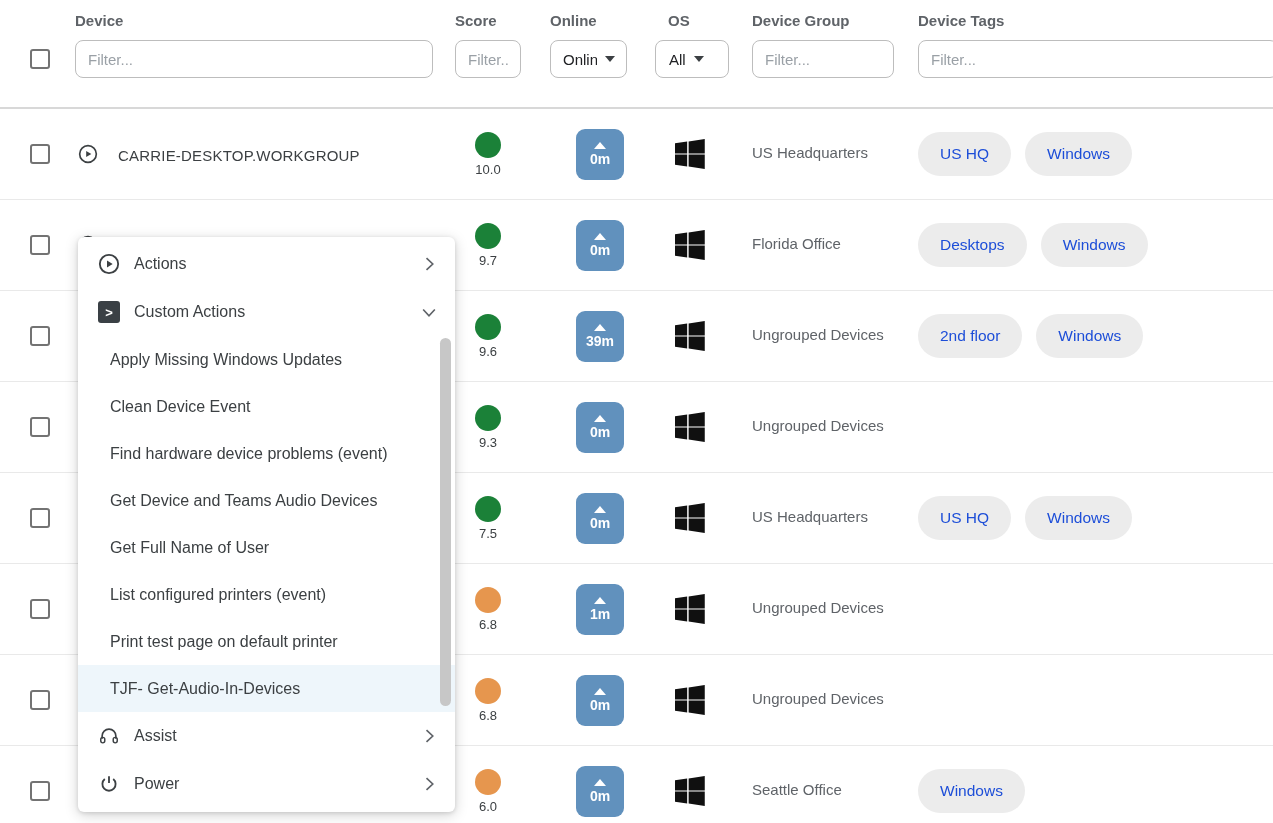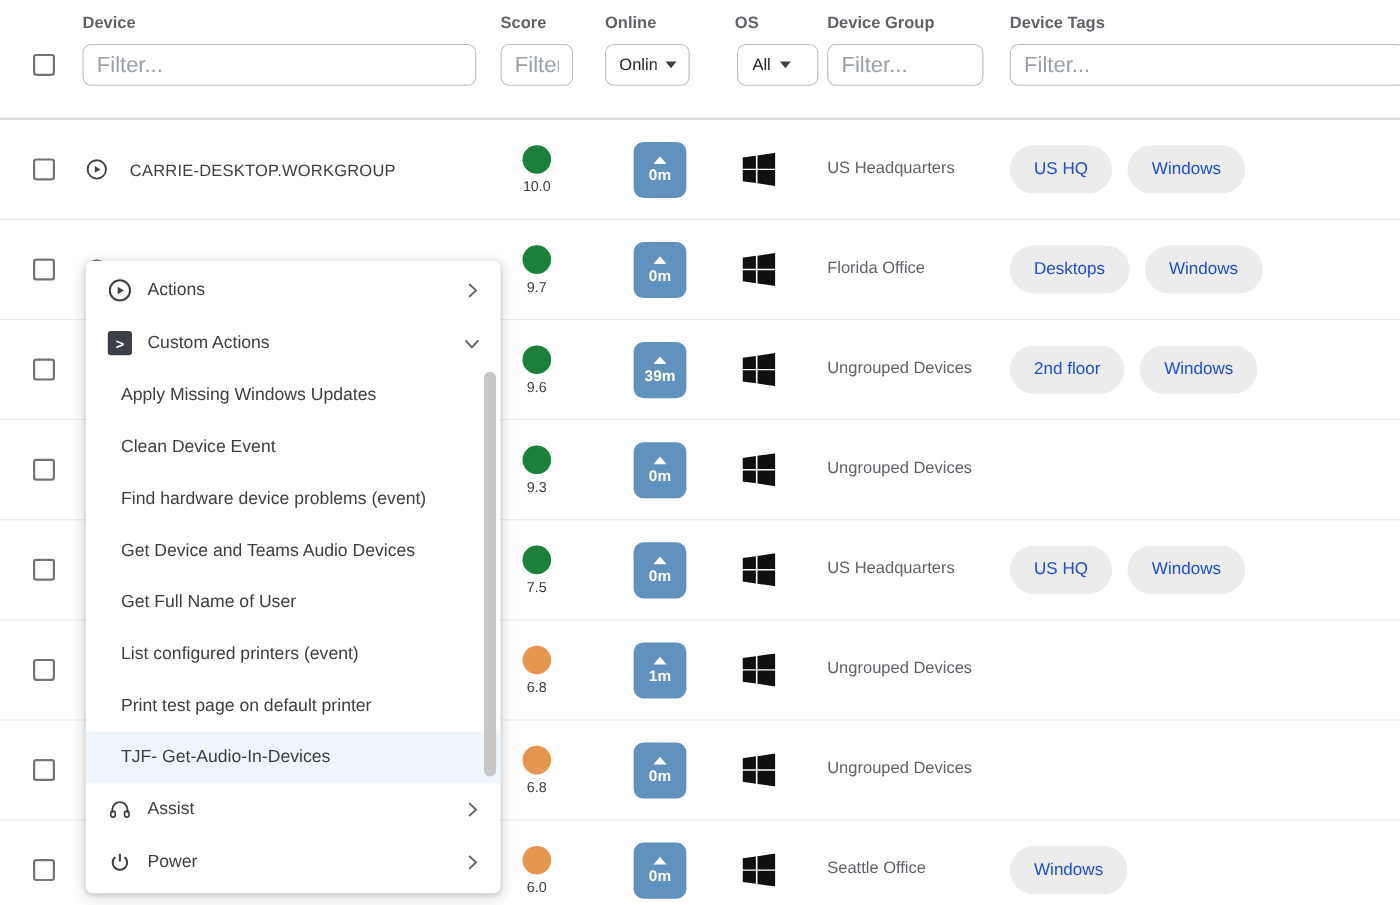--- a/index.html
+++ b/index.html
@@ -6,21 +6,21 @@
   html,body { background:#fff; }
   body { font-family:"Liberation Sans", sans-serif; width:1273px; height:823px; overflow:hidden; position:relative; color:#3c4043; }
 
   .grid { display:grid; grid-template-columns:75px 380px 85px 100px 100px 166px 1fr; }
 
   
   .thead { position:relative; height:109px; border-bottom:2px solid #d8d8d8; }
   .hcell { position:relative; }
   .hlabel { position:absolute; top:12px; font-size:15px; font-weight:700; color:#5f6368; white-space:nowrap; }
   .hfilter { position:absolute; top:40px; height:38px; border:1px solid #bdbdbd; border-radius:8px; background:#fff;
-             font-family:"Liberation Sans",sans-serif; font-size:20px; color:#4d7c0f; padding:0 12px; outline:none; }
+             font-family:"Liberation Sans",sans-serif; font-size:15px; color:#4d7c0f; padding:0 12px; outline:none; }
   .hfilter::placeholder { color:#9aa0a6; }
   .chk { width:20px; height:20px; border:2px solid #737373; border-radius:3px; background:#fff; }
   .hd-check { position:absolute; left:30px; top:49px; }
   .funnel { position:absolute; top:50px; left:399px; width:20px; height:20px; }
   .select { position:absolute; top:40px; height:38px; border:1px solid #bdbdbd; border-radius:8px; background:#fff;
             display:flex; align-items:center; font-size:15px; color:#202124; cursor:pointer; }
   .select .val { overflow:hidden; white-space:nowrap; display:inline-block; }
   .caret { width:0; height:0; border-left:5px solid transparent; border-right:5px solid transparent; border-top:6px solid #3c4043; margin-left:8px; flex:none; }
 
   
@@ -75,21 +75,21 @@
   </div>
   <div class="hcell">
     <div class="hlabel" style="left:10px">Online</div>
     <div class="select" style="left:10px; width:77px; padding:0 10px 0 12px;">
       <span class="val" style="width:34px">Online</span>
       <span class="caret"></span>
     </div>
   </div>
   <div class="hcell">
     <div class="hlabel" style="left:28px">OS</div>
-    <div class="select" style="left:30px; width:74px; padding:0 10px 0 13px;">
+    <div class="select" style="left:15px; width:74px; padding:0 10px 0 13px;">
       <span class="val">All</span>
       <span class="caret"></span>
     </div>
   </div>
   <div class="hcell">
     <div class="hlabel" style="left:12px">Device Group</div>
     <input class="hfilter" style="left: 12px; width: 142px;" placeholder="Filter...">
   </div>
   <div class="hcell">
     <div class="hlabel" style="left:12px">Device Tags</div>

